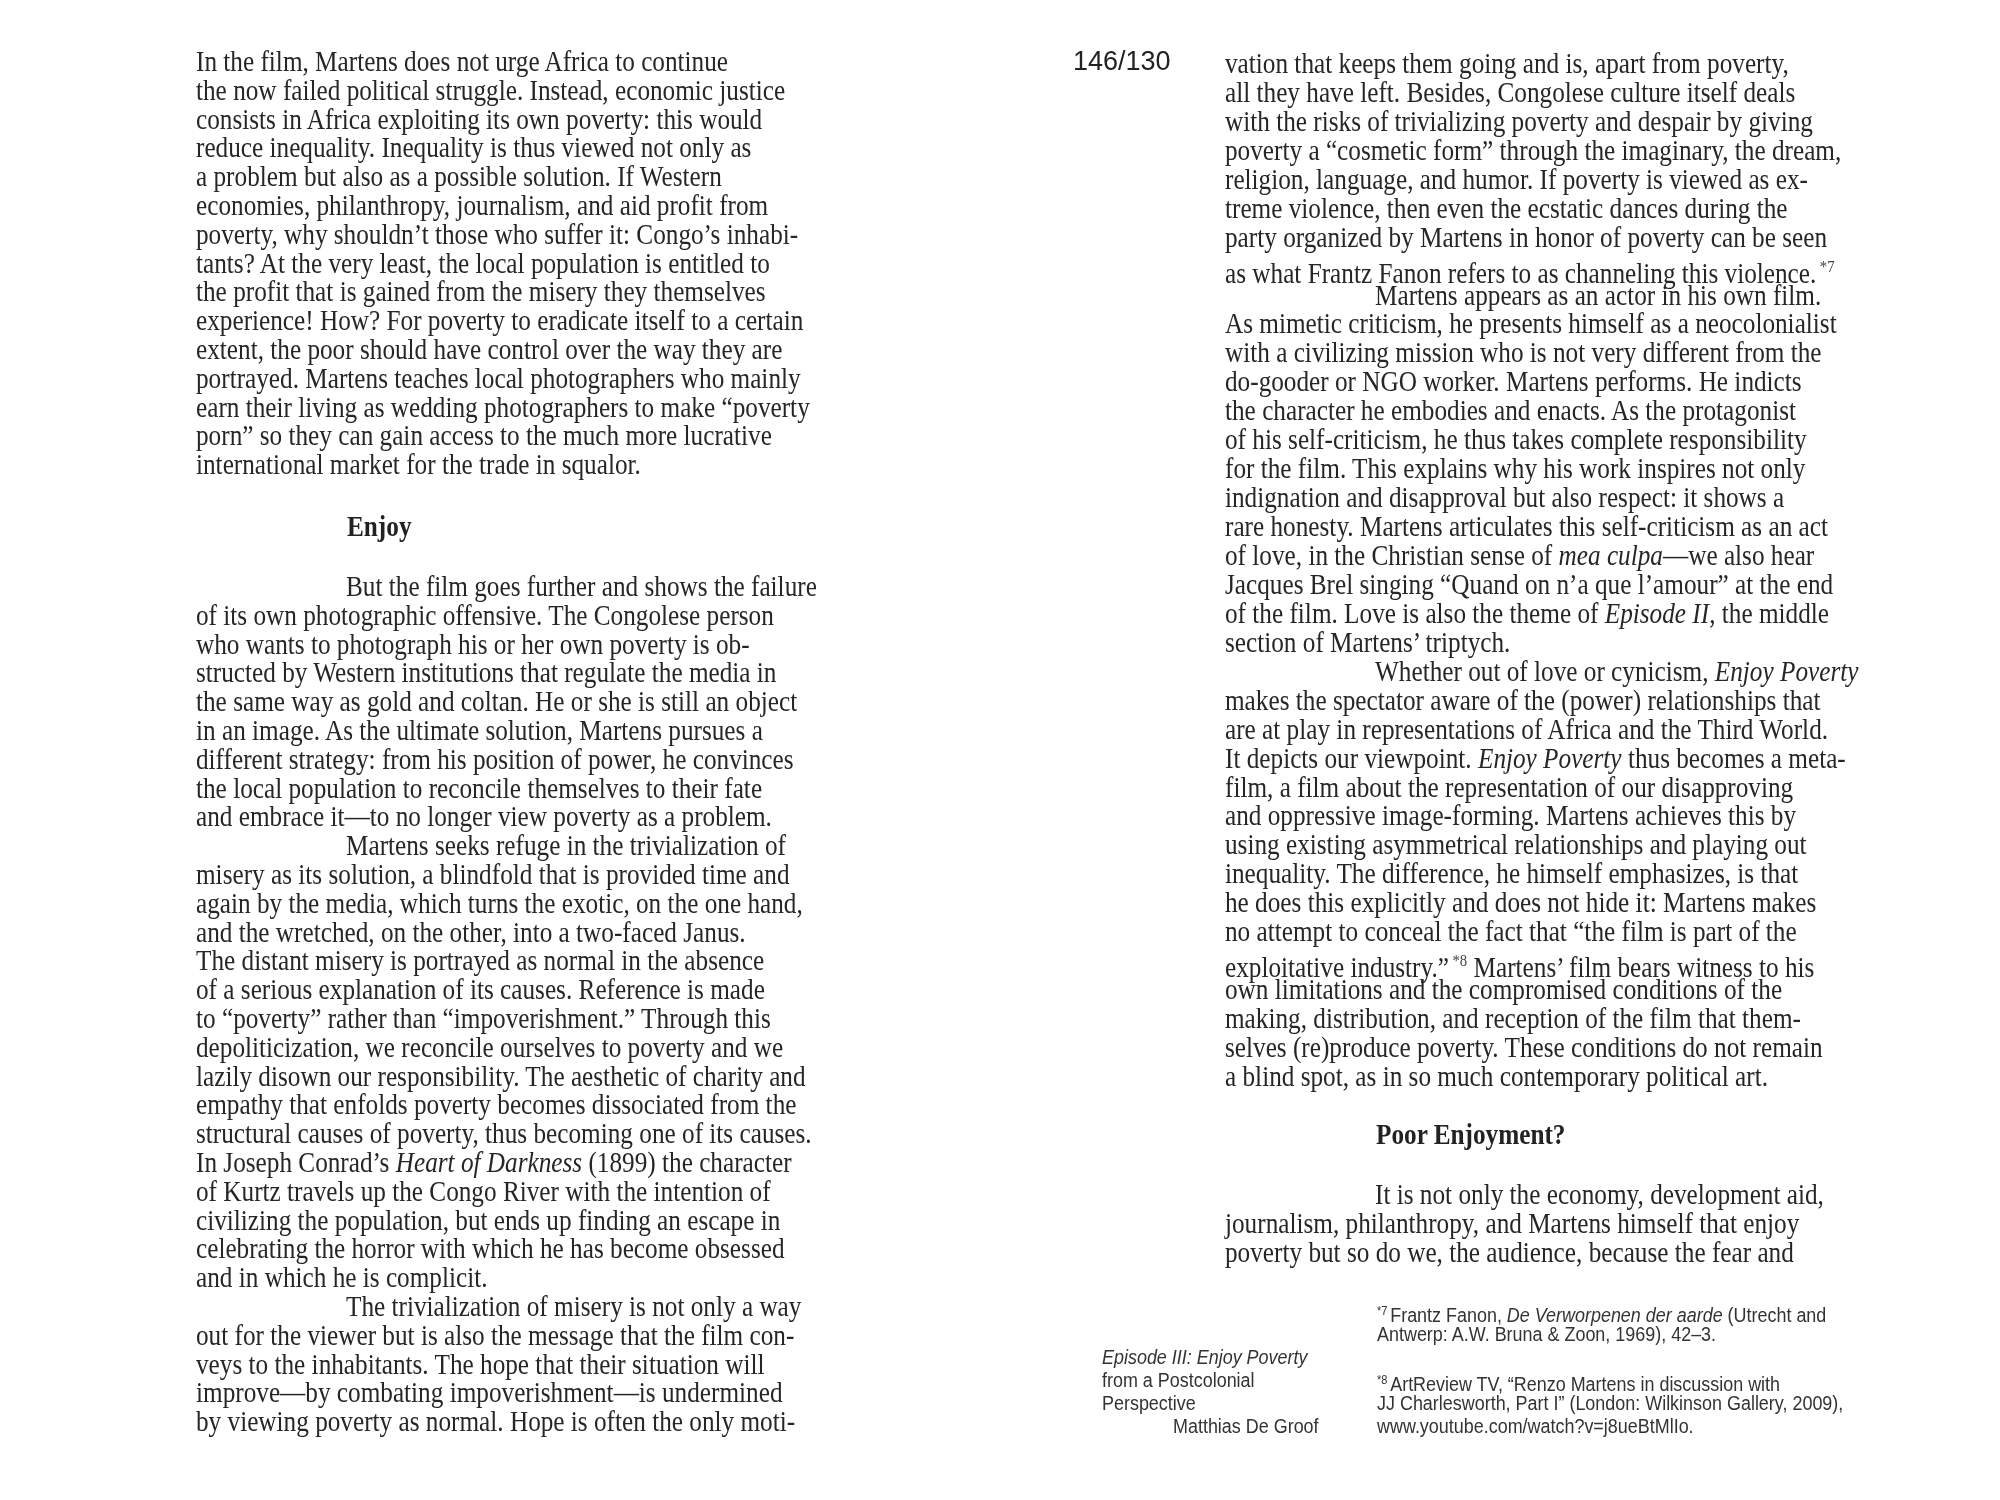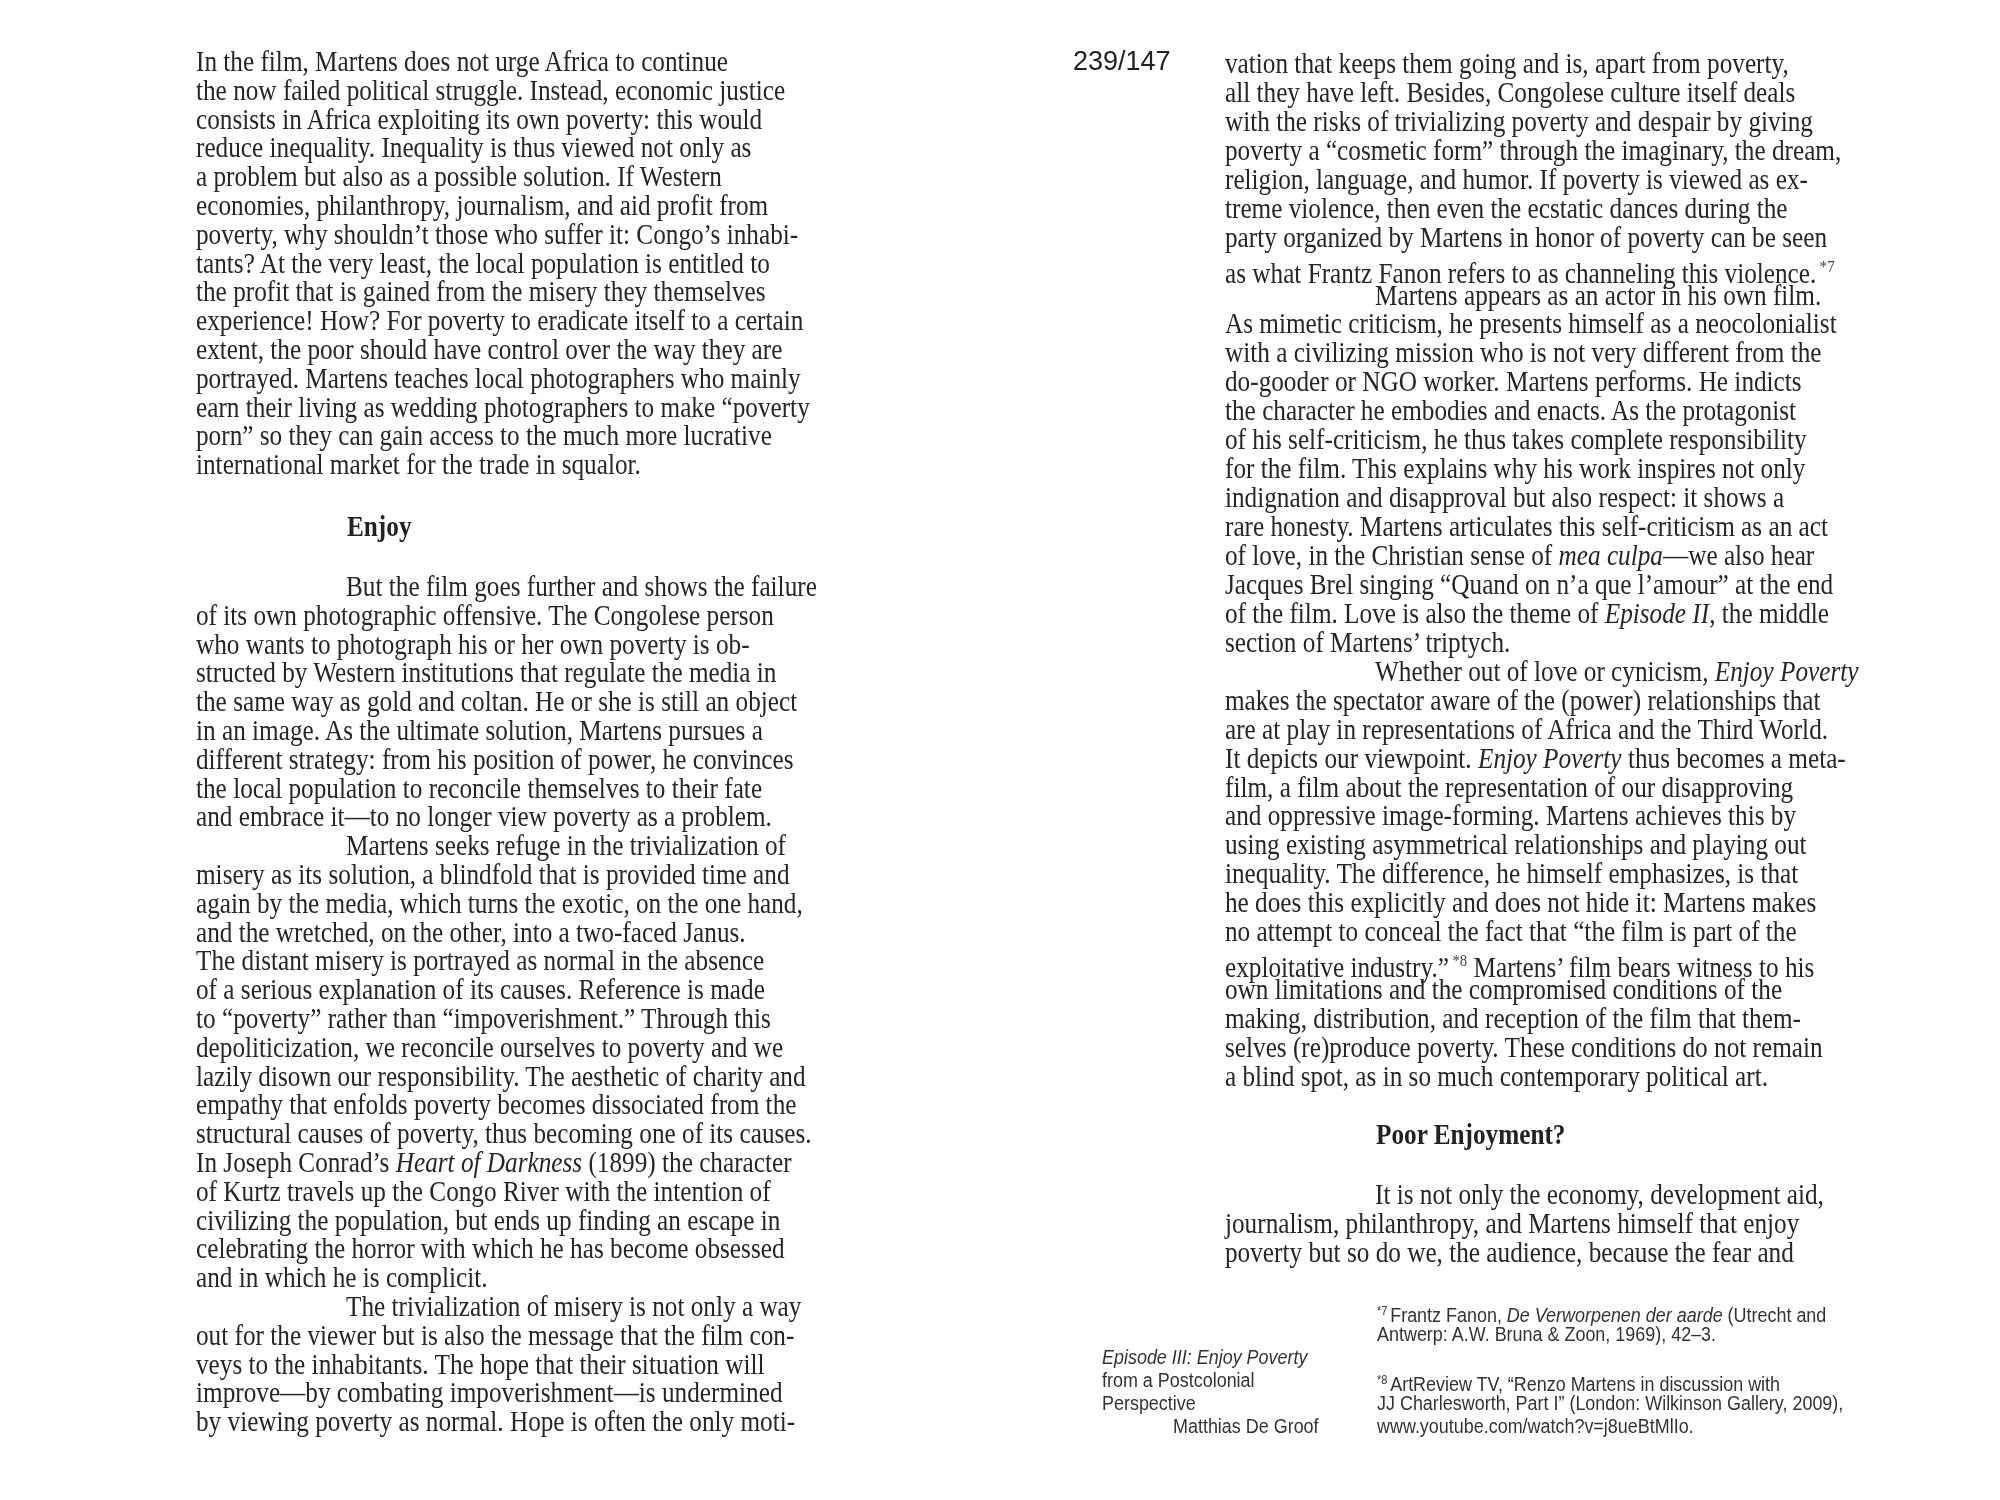--- a/index.html
+++ b/index.html
@@ -82,21 +82,21 @@
       <div class="line" style="top: 1205.6px;">civilizing the population, but ends up finding an escape in</div>
       <div class="line" style="top: 1234.4px;">celebrating the horror with which he has become obsessed</div>
       <div class="line" style="top: 1263.2px;">and in which he is complicit.</div>
       <div class="line indent" style="top: 1292px;">The trivialization of misery is not only a way</div>
       <div class="line" style="top: 1320.8px;">out for the viewer but is also the message that the film con-</div>
       <div class="line" style="top: 1349.6px;">veys to the inhabitants. The hope that their situation will</div>
       <div class="line" style="top: 1378.4px;">improve—by combating impoverishment—is undermined</div>
       <div class="line" style="top: 1407.2px;">by viewing poverty as normal. Hope is often the only moti-</div>
     </div>
 
-  <div class="folio">239/147</div>
+  <div class="folio">146/130</div>
 
   <div class="col" id="right-col" style="left:1225px;width:760px;height:1500px;">
       <div class="line" style="top: 49px;">vation that keeps them going and is, apart from poverty,</div>
       <div class="line" style="top: 77.94px;">all they have left. Besides, Congolese culture itself deals</div>
       <div class="line" style="top: 106.88px;">with the risks of trivializing poverty and despair by giving</div>
       <div class="line" style="top: 135.82px;">poverty a “cosmetic form” through the imaginary, the dream,</div>
       <div class="line" style="top: 164.76px;">religion, language, and humor. If poverty is viewed as ex-</div>
       <div class="line" style="top: 193.7px;">treme violence, then even the ecstatic dances during the</div>
       <div class="line" style="top: 222.64px;">party organized by Martens in honor of poverty can be seen</div>
       <div class="line" style="top: 251.58px;"><span>as what Frantz Fanon refers to as channeling this violence.</span><sup>*7</sup></div>

